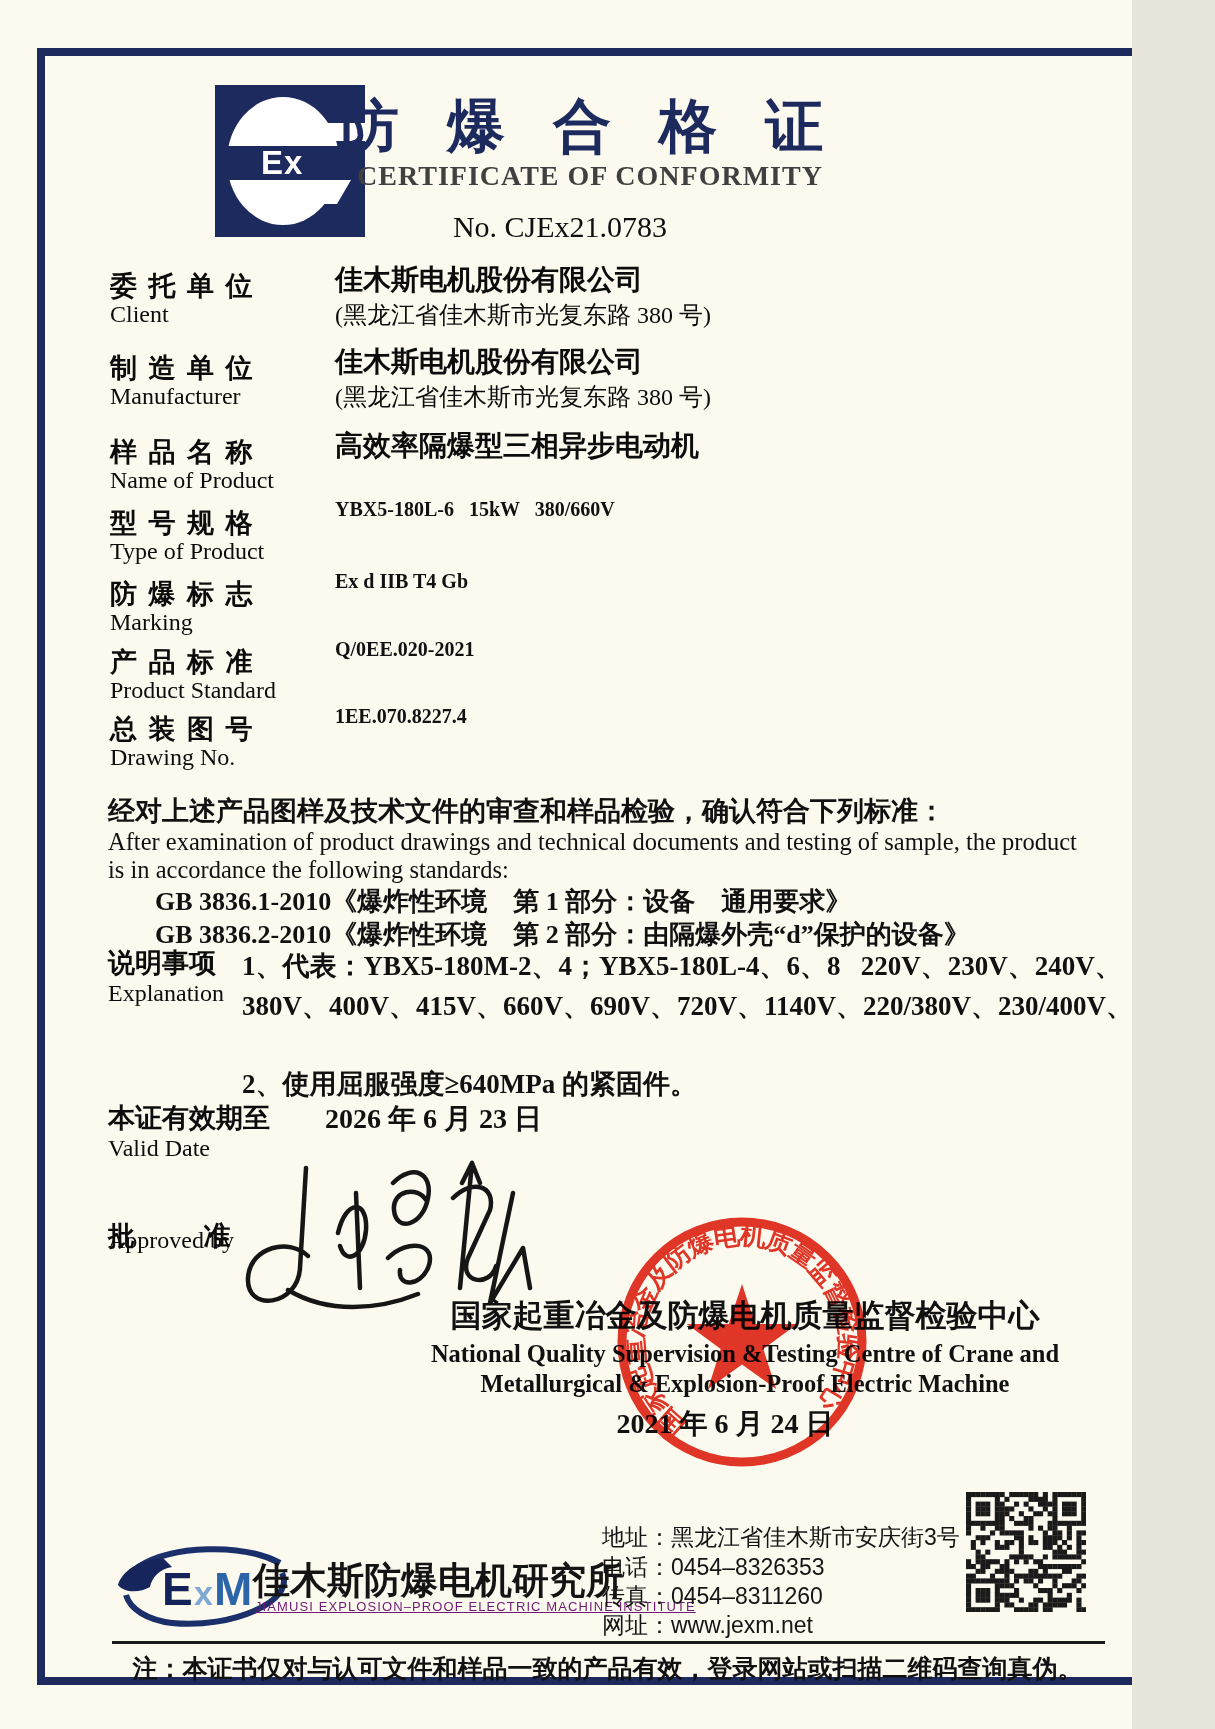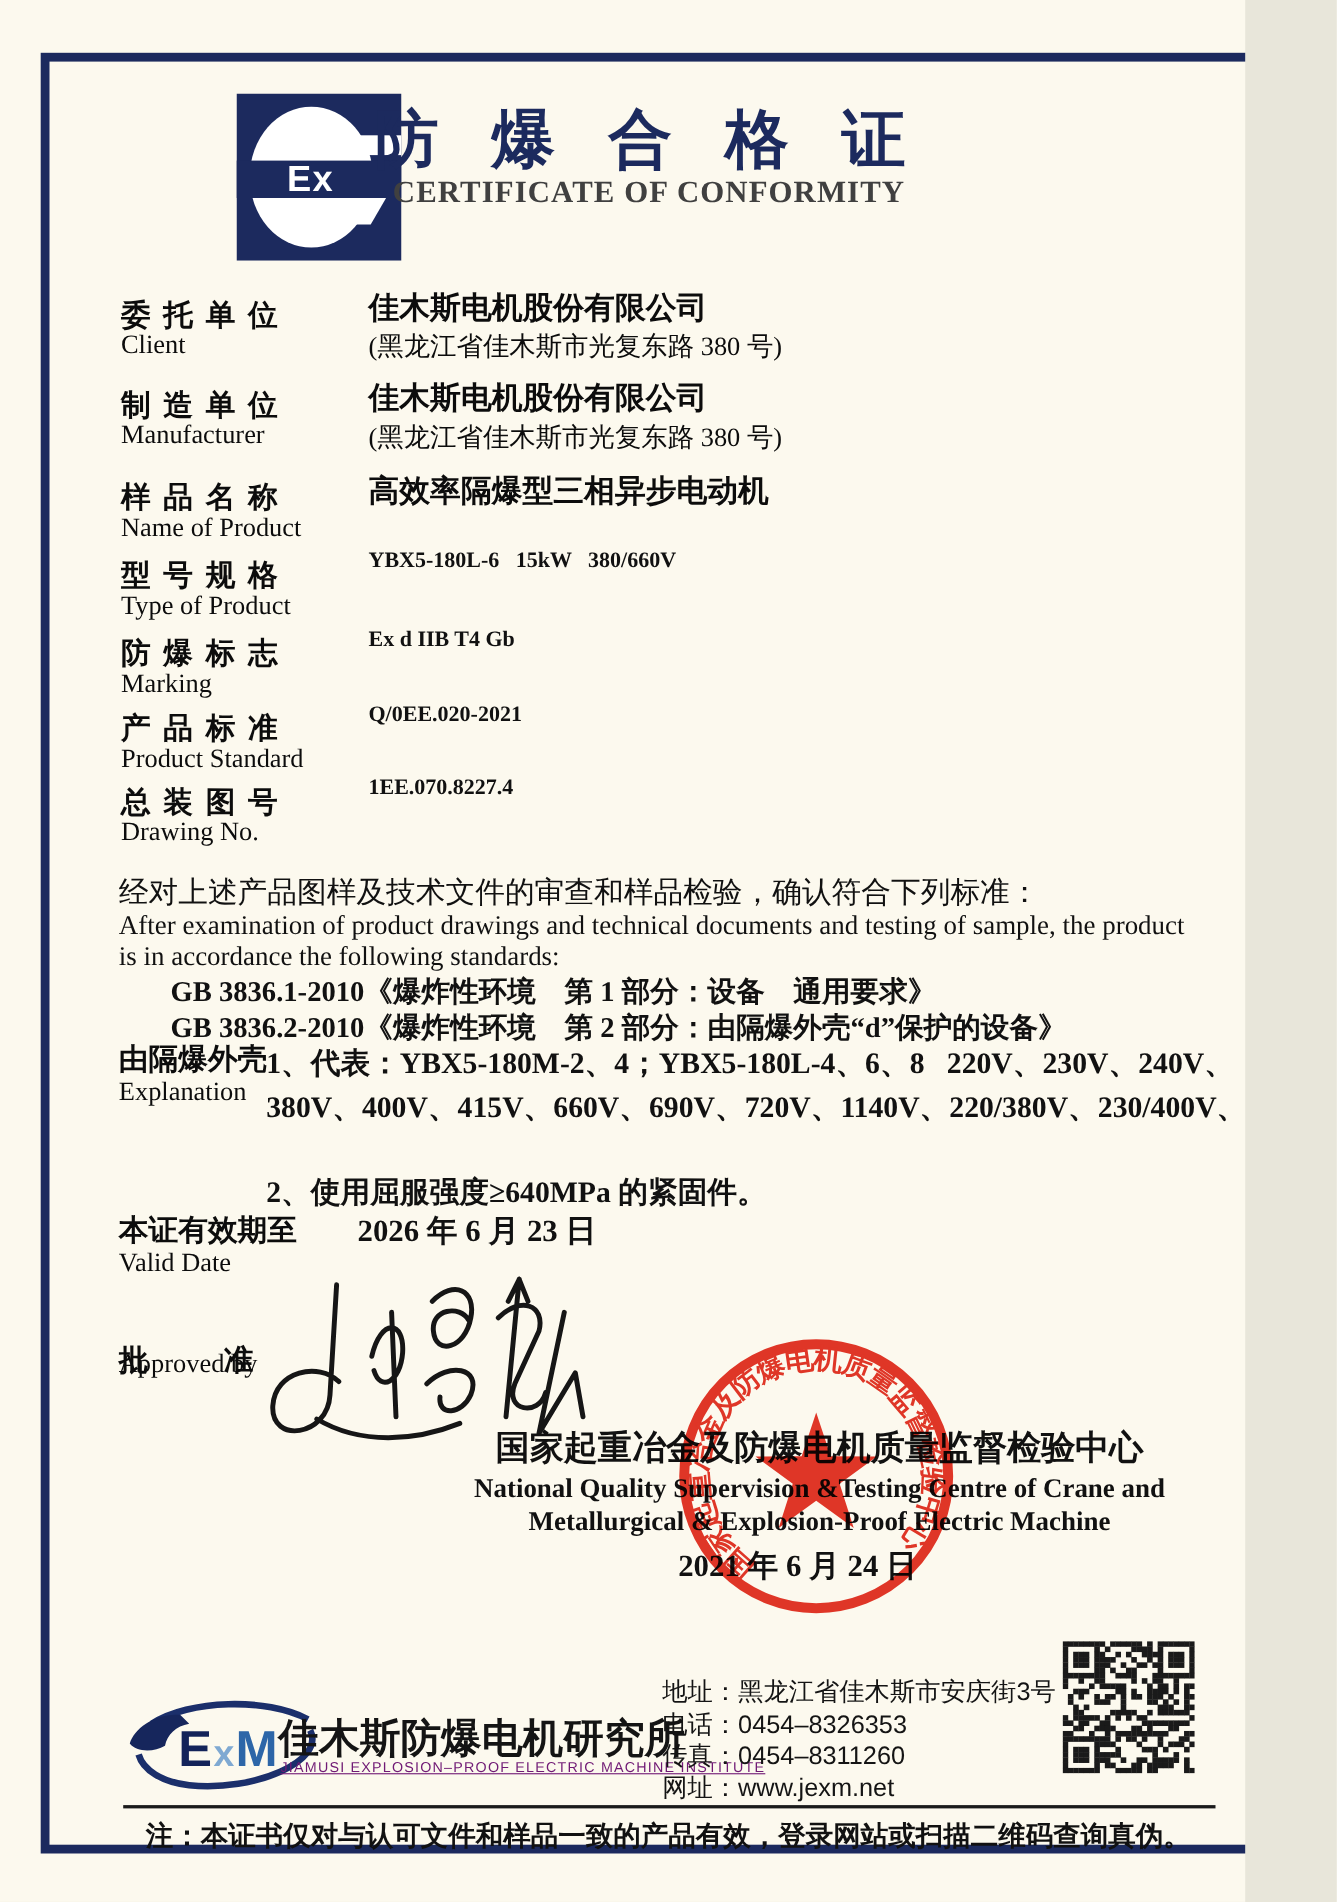--- a/index.html
+++ b/index.html
@@ -28,21 +28,21 @@
   }
   .cnlabel{
     font-family:"Liberation Sans", sans-serif; font-weight:bold;
     font-size:27px; color:#0c0c0c; white-space:pre; letter-spacing:2px;
   }
   .enlabel{ font-size:24px; color:#0c0c0c; }
   .fval{ font-size:28px; font-weight:bold; color:#0c0c0c; white-space:pre;
          font-family:"Liberation Sans", sans-serif;}
   .fval2{ font-size:24px; color:#0c0c0c; white-space:pre; }
   .serifval{ font-family:"Liberation Serif", serif; font-size:20px; font-weight:bold; white-space:pre;}
-  .stmt-cn{ font-family:"Liberation Sans", sans-serif; font-weight:normal; font-size:27px; white-space:pre;}
+  .stmt-cn{ font-family:"Liberation Sans", sans-serif; font-weight:bold; font-size:27px; white-space:pre;}
   .stmt-en{ font-size:24.5px; }
   .std{ font-size:26px; font-weight:bold; white-space:pre;}
   .expl{ font-size:27px; font-weight:bold; white-space:pre;}
   .auth-cn{ left:395px; top:1295px; width:700px; text-align:center;
     font-family:"Liberation Sans", sans-serif; font-weight:bold; font-size:31px; white-space:nowrap;}
   .auth-en{ width:700px; left:395px; text-align:center; font-size:24.5px; font-weight:bold;}
   .auth-date{ left:395px; top:1405px; width:660px; text-align:center; font-size:28px; font-weight:bold;}
   .inst-cn{ font-family:"Liberation Sans", sans-serif; font-weight:bold; font-size:37px; color:#141414; white-space:nowrap;}
   .inst-en{ font-family:"Liberation Sans", sans-serif; font-size:13px; letter-spacing:1.1px; color:#701a75; white-space:nowrap;text-decoration:underline;}
   .contact-row{ font-family:"Liberation Sans", sans-serif; font-size:23px; color:#141414; white-space:pre;}
@@ -62,20 +62,21 @@
     <rect width="150" height="152" fill="#1c2a5e"></rect>
     <ellipse cx="68" cy="76" rx="56" ry="64" fill="#fff"></ellipse>
     <rect x="94" y="38" width="56" height="18" fill="#fff"></rect>
     <rect x="0" y="61" width="150" height="34" fill="#1c2a5e"></rect>
     <path d="M94,95 h42 l-14,24 h-34 c-4,0 -4,-12 6,-24 z" fill="#fff"></path>
     <text x="46" y="89" font-size="33" font-weight="bold" fill="#fff" font-family="Liberation Sans, sans-serif" letter-spacing="1">Ex</text>
   </svg>
 
   <div class="abs title-cn">防 爆 合 格 证</div>
   <div class="abs title-en">CERTIFICATE OF CONFORMITY</div>
+  <div class="abs cert-no">No.  CJEx21.0783</div>
 
   <div class="abs cnlabel" style="left:110px; top:268px;">委 托 单 位</div>
   <div class="abs enlabel" style="left:110px; top:301px;">Client</div>
   <div class="abs fval" style="left:335px; top:261px;">佳木斯电机股份有限公司</div>
   <div class="abs fval2" style="left:335px; top:299px;">(黑龙江省佳木斯市光复东路 380 号)</div>
 
   <div class="abs cnlabel" style="left:110px; top:350px;">制 造 单 位</div>
   <div class="abs enlabel" style="left:110px; top:383px;">Manufacturer</div>
   <div class="abs fval" style="left:335px; top:343px;">佳木斯电机股份有限公司</div>
   <div class="abs fval2" style="left:335px; top:381px;">(黑龙江省佳木斯市光复东路 380 号)</div>
@@ -99,21 +100,21 @@
   <div class="abs cnlabel" style="left:110px; top:711px;">总 装 图 号</div>
   <div class="abs enlabel" style="left:110px; top:744px;">Drawing No.</div>
   <div class="abs serifval" style="left:335px; top:705px;">1EE.070.8227.4</div>
 
   <div class="abs stmt-cn" style="left:108px; top:793px;">经对上述产品图样及技术文件的审查和样品检验，确认符合下列标准：</div>
   <div class="abs stmt-en" style="left:108px; top:828px;">After examination of product drawings and technical documents and testing of sample, the product</div>
   <div class="abs stmt-en" style="left:108px; top:856px;">is in accordance the following standards:</div>
   <div class="abs std" style="left:155px; top:884px;">GB 3836.1-2010《爆炸性环境　第 1 部分：设备　通用要求》</div>
   <div class="abs std" style="left:155px; top:917px;">GB 3836.2-2010《爆炸性环境　第 2 部分：由隔爆外壳“d”保护的设备》</div>
 
-  <div class="abs cnlabel" style="left:108px; top:945px; letter-spacing:0;">由隔爆外壳</div>
+  <div class="abs cnlabel" style="left:108px; top:945px; letter-spacing:0;">说明事项</div>
   <div class="abs enlabel" style="left:108px; top:980px;">Explanation</div>
   <div class="abs expl" style="left:242px; top:948px;">1、代表：YBX5-180M-2、4；YBX5-180L-4、6、8   220V、230V、240V、</div>
   <div class="abs expl" style="left:242px; top:988px;">380V、400V、415V、660V、690V、720V、1140V、220/380V、230/400V、</div>
   <div class="abs expl" style="left:242px; top:1066px;">2、使用屈服强度≥640MPa 的紧固件。</div>
 
   <div class="abs cnlabel" style="left:108px; top:1100px; letter-spacing:0;">本证有效期至</div>
   <div class="abs enlabel" style="left:108px; top:1135px;">Valid Date</div>
   <div class="abs serifval" style="left:325px; top:1100px; font-size:28px;">2026 年 6 月 23 日</div>
 
   <div class="abs cnlabel" style="left:108px; top:1188px;margin-top:30px;">批       准</div>

